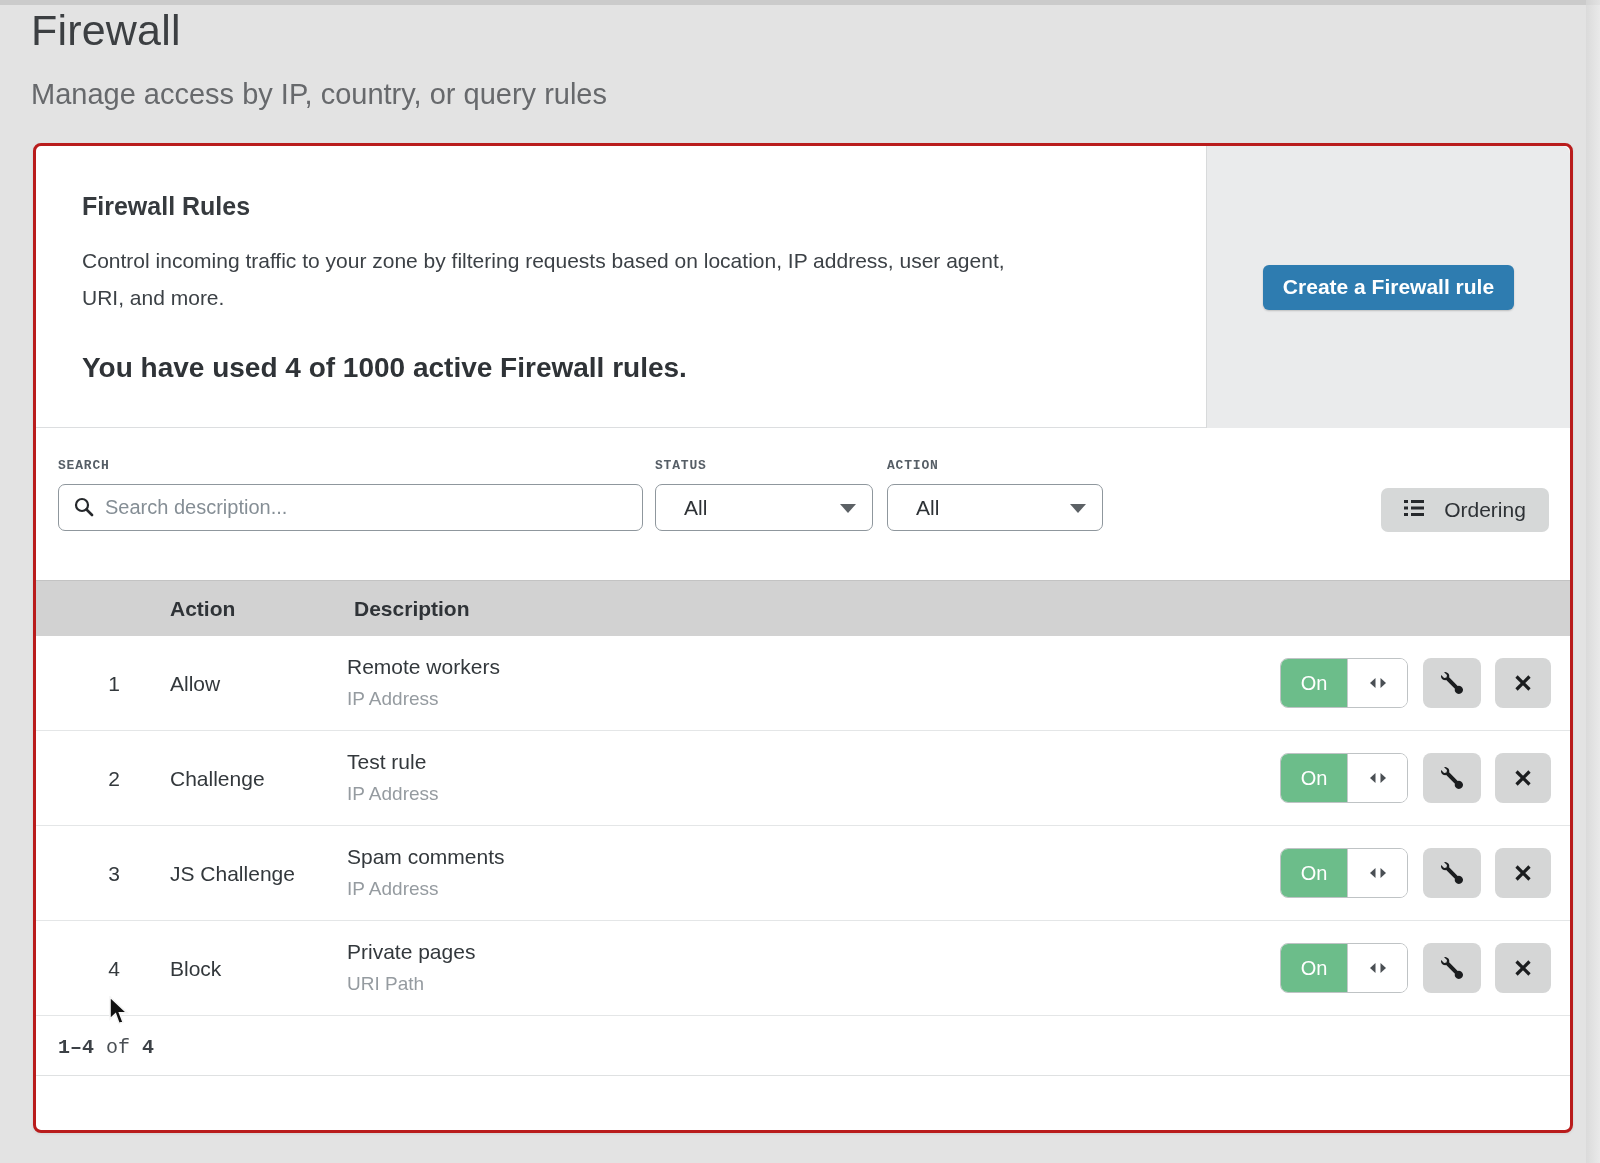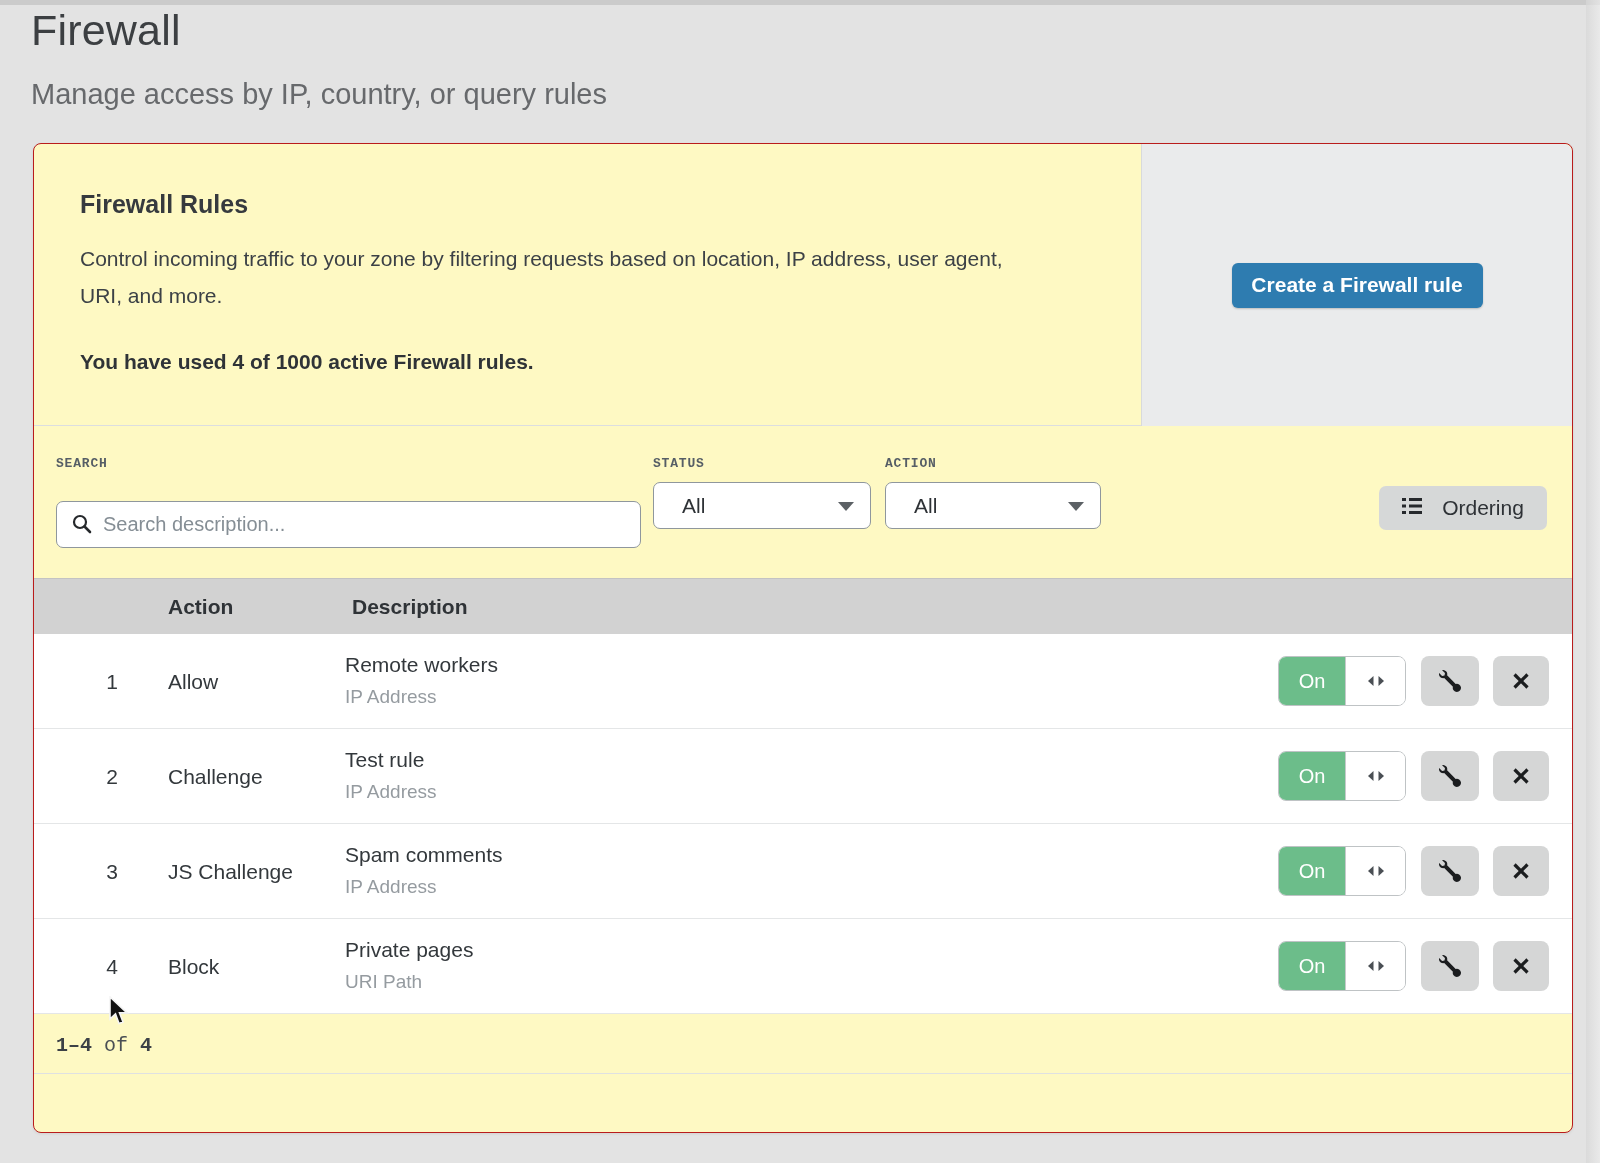--- a/index.html
+++ b/index.html
@@ -13,46 +13,46 @@
   }
   .top-strip { position:absolute; left:0; top:0; width:1600px; height:5px; background:#cbcbcb; }
   .right-edge { position:absolute; right:0; top:0; width:14px; height:1163px;
     background:linear-gradient(to right,#d7d7d7,#ececec); opacity:.7; }
 
   .page-title { position:absolute; left:31px; top:6px; font-size:43px; font-weight:500; color:#3c3f42; letter-spacing:.2px; }
   .page-subtitle { position:absolute; left:31px; top:78px; font-size:29px; font-weight:400; color:#67696c; }
 
   .card {
     position:absolute; left:33px; top:143px; width:1540px; height:990px;
-    background:#fef9c3; border:1px solid #b91c1c; border-radius:8px;
+    background:#ffffff; border:3px solid #b91c1c; border-radius:8px;
     box-shadow:0 1px 3px rgba(0,0,0,.08);
     overflow:hidden;
   }
 
   
   .hero { position:absolute; left:0; top:0; width:100%; height:282px; border-bottom:1px solid #dcdee0; }
   .hero-heading { position:absolute; left:46px; top:46px; font-size:25px; font-weight:700; color:#363a3e; }
   .hero-desc { position:absolute; left:46px; top:96px; width:950px; font-size:21px; line-height:37px; color:#3c4146; }
-  .hero-usage { position:absolute; left:46px; top:206px; font-size:21px; font-weight:700; color:#2f3337; }
+  .hero-usage { position:absolute; left:46px; top:206px; font-size:28px; font-weight:700; color:#2f3337; }
   .hero-panel {
-    position:absolute; right:0; top:0; width:431px; height:282px;
+    position:absolute; right:0; top:0; width:364px; height:282px;
     background:#eaebec; border-left:1px solid #d8dadb; border-top-right-radius:8px;
     display:flex; align-items:center; justify-content:center;
   }
   .create-btn {
     width:251px; height:45px; border:none; border-radius:6px;
     background:#2e7cb0; color:#ffffff; font-size:21px; font-weight:700;
     font-family:inherit; cursor:pointer;
     box-shadow:0 1px 2px rgba(0,0,0,.2);
   }
 
   
   .filter-label { position:absolute; top:312px; font-size:13px; font-weight:700; letter-spacing:.8px; color:#565e66;font-family:Liberation Mono, monospace; }
   .lbl-search { left:22px; } .lbl-status { left:619px; } .lbl-action { left:851px; }
-  .search-wrap { position:absolute; left:22px; top:357px; width:585px; height:47px; }
+  .search-wrap { position:absolute; left:22px; top:338px; width:585px; height:47px; }
   .search-input {
     width:100%; height:100%; border:1px solid #8f979d; border-radius:7px;
     padding:0 14px 0 46px; font-size:20px; font-family:inherit; color:#33383c; background:#fff;
   }
   .search-input::placeholder { color:#858e95; }
   .search-icon { position:absolute; left:15px; top:12px; }
   .select-box {
     position:absolute; top:338px; height:47px; border:1px solid #8f979d; border-radius:7px;
     background:#fff; font-size:21px; color:#2e3236; line-height:45px; padding-left:28px; cursor:pointer;
   }

